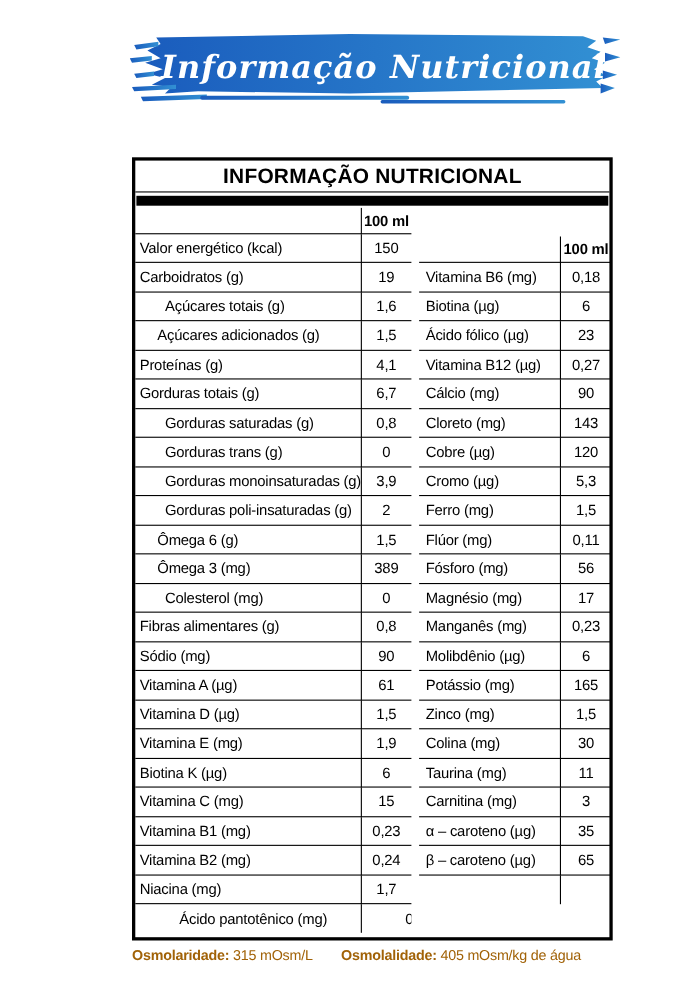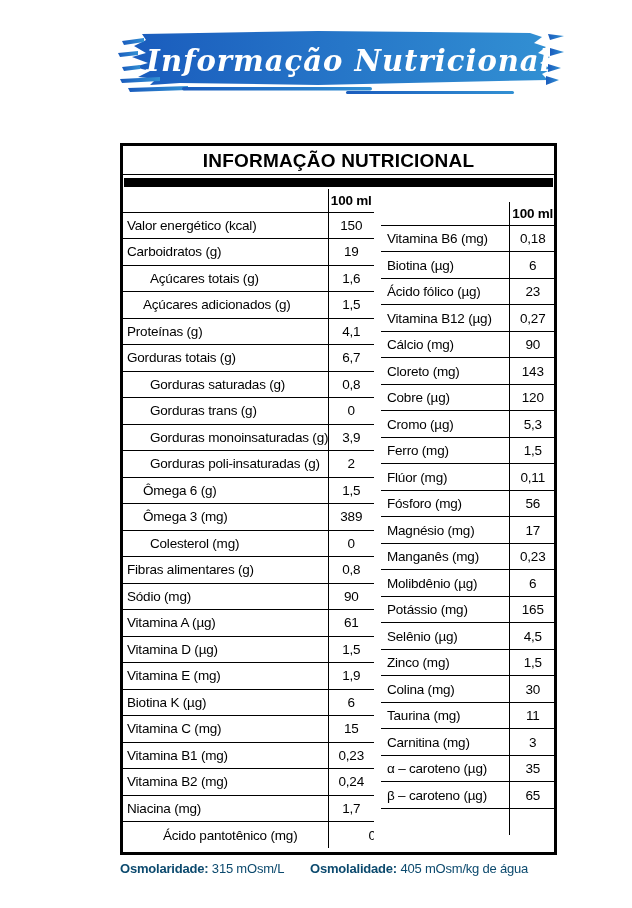--- a/index.html
+++ b/index.html
@@ -285,24 +285,20 @@
           </tr>
           <tr>
             <td class="name indent-0">Molibdênio (µg)</td>
             <td class="val">6</td>
           </tr>
           <tr>
             <td class="name indent-0">Potássio (mg)</td>
             <td class="val">165</td>
           </tr>
           <tr>
-            <td class="name indent-0">Selênio (µg)</td>
-            <td class="val">4,5</td>
-          </tr>
-          <tr>
             <td class="name indent-0">Zinco (mg)</td>
             <td class="val">1,5</td>
           </tr>
           <tr>
             <td class="name indent-0">Colina (mg)</td>
             <td class="val">30</td>
           </tr>
           <tr>
             <td class="name indent-0">Taurina (mg)</td>
             <td class="val">11</td>
@@ -321,16 +317,16 @@
           </tr>
           <tr class="empty">
             <td class="name indent-0"></td>
             <td class="val"></td>
           </tr>
         </tbody>
     </table>
   </div>
 </div>
 
-<div class="footer" style="color: #0c4a6e;">
+<div class="footer" style="color: #a16207;">
   <span class="item first"><b>Osmolaridade:</b> <span>315 mOsm/L</span></span>
   <span class="item second"><b>Osmolalidade:</b> <span>405 mOsm/kg de água</span></span>
 </div>
 
 </body></html>

